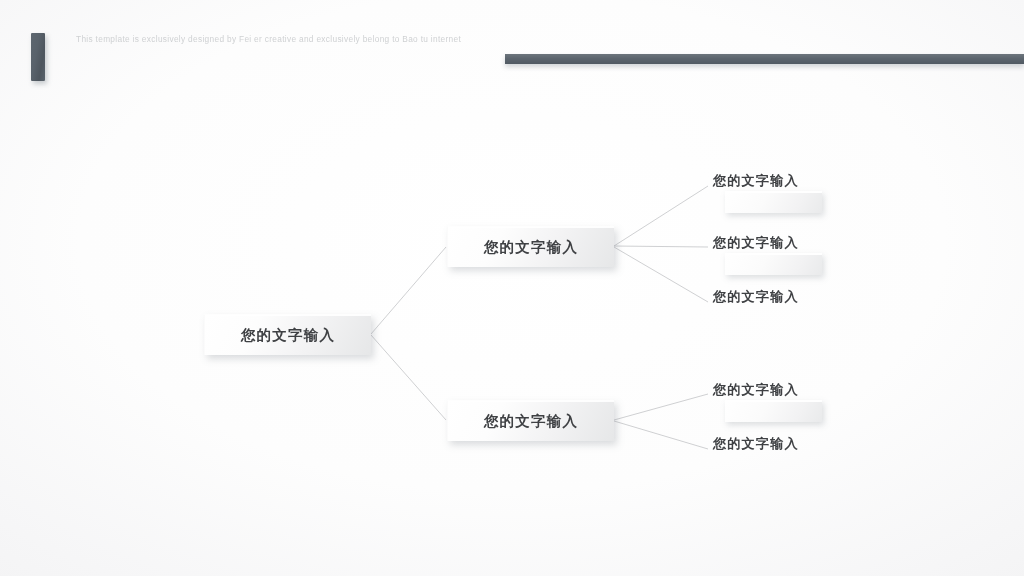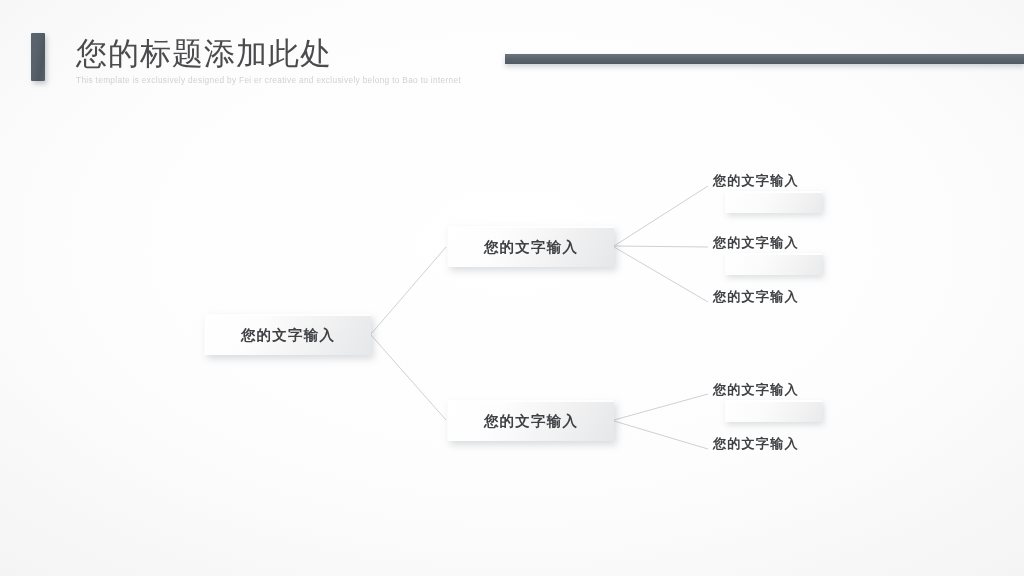--- a/index.html
+++ b/index.html
@@ -163,21 +163,20 @@
   .leaf-5 { left: 713px; top: 435px; }
 </style>
 </head>
 <body>
 
 <div id="slide">
 
   <div class="accent-bar"></div>
 
   <div class="title-block">
-    <div class="slide-title">您的标题添加此处</div>
     <div class="slide-subtitle">This template is exclusively designed by Fei er creative and exclusively belong to Bao tu internet</div>
   </div>
 
   <div class="header-rule"></div>
 
   <div id="diagram">
 
     <svg class="connectors" viewBox="0 0 1024 576" width="1024" height="576">
       <g stroke="#c9cbcd" stroke-width="0.9" fill="none">
 

